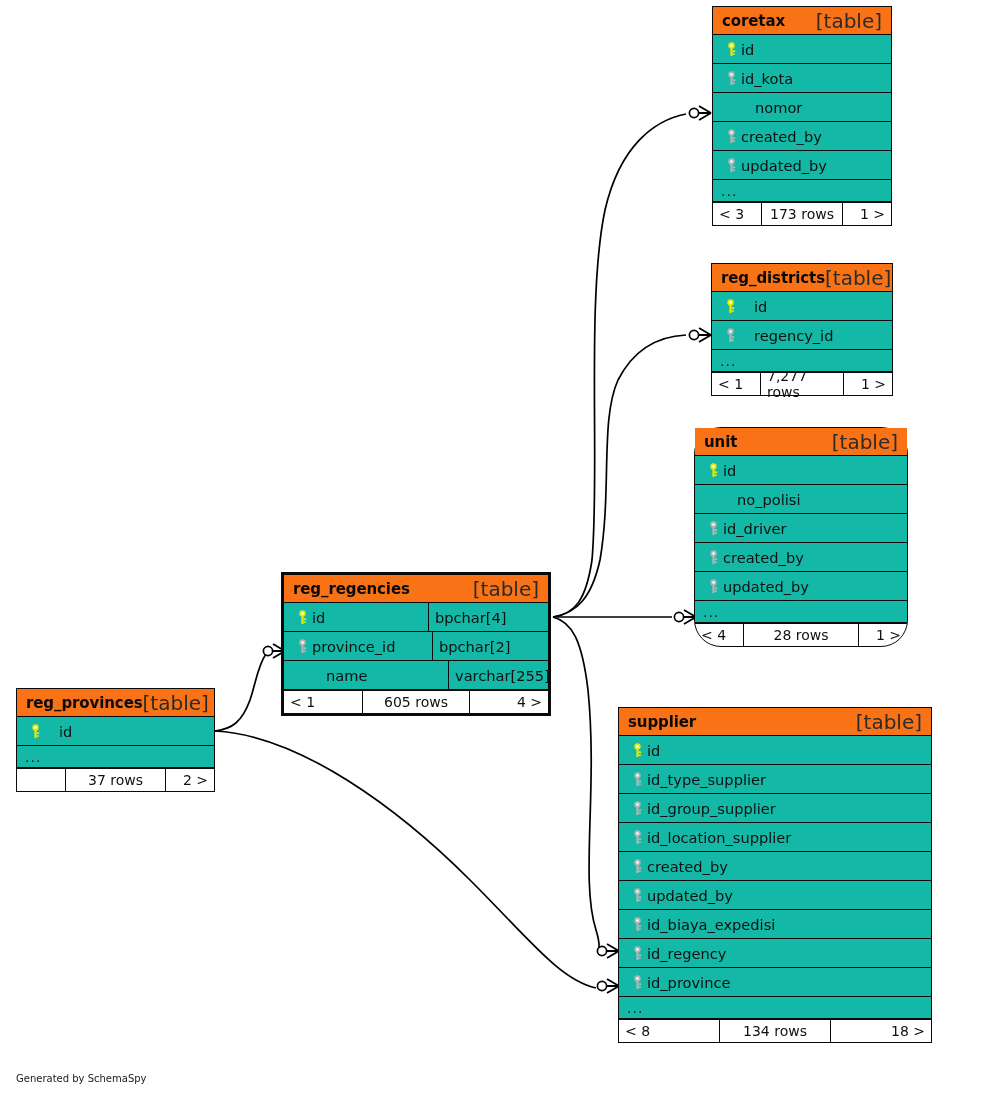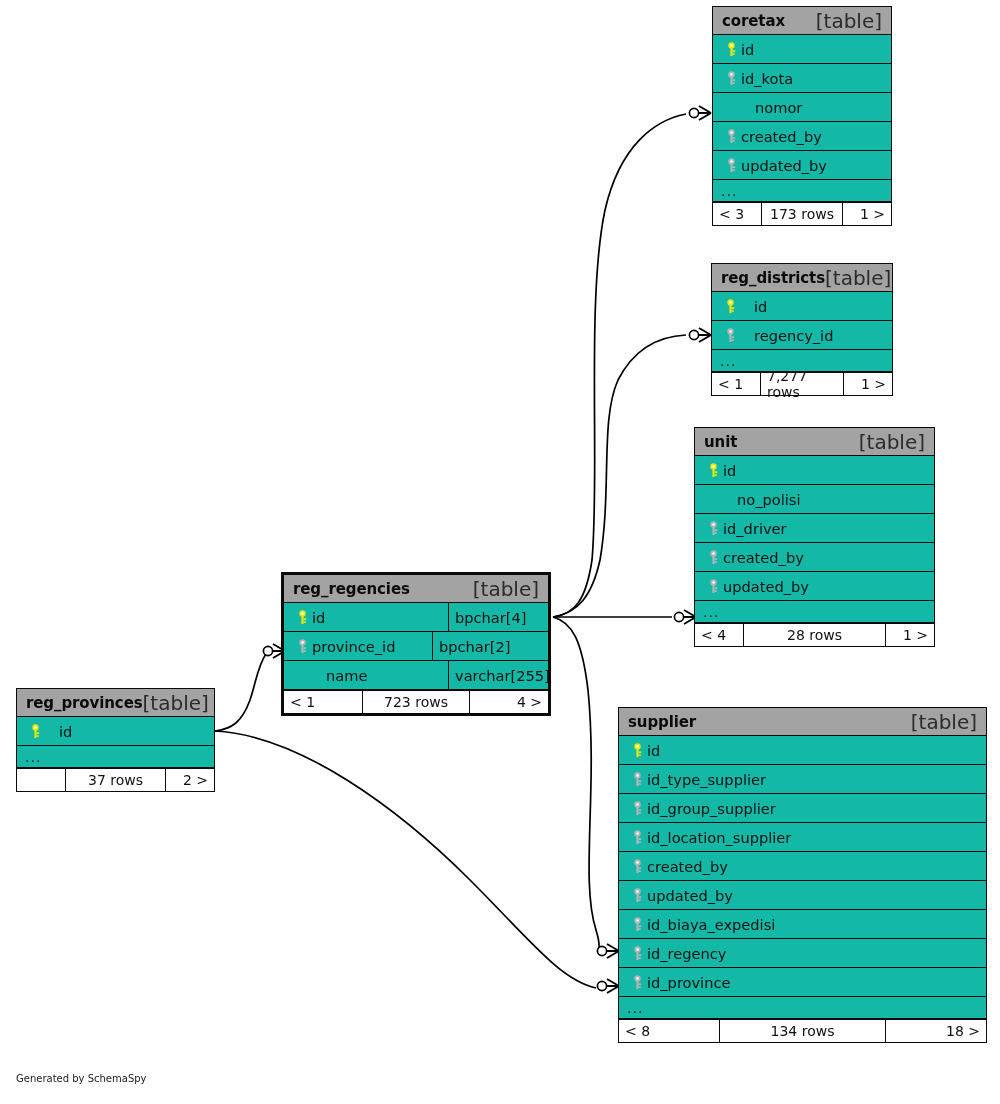--- a/index.html
+++ b/index.html
@@ -37,21 +37,21 @@
     font-size: 14.6px;
     color: #111111;
   }
   .tbl.focal {
     border-width: 3px;
   }
   .thead {
     display: flex;
     align-items: center;
     justify-content: space-between;
-    background: #a3a3a3;
+    background: #f97316;
     border-bottom: 1.6px solid #0a0a0a;
     height: 28px;
     padding: 0 9px;
     box-sizing: border-box;
   }
   .tname {
     font-weight: bold;
     font-size: 15px;
     letter-spacing: -0.1px;
     color: #0b0b0b;
@@ -278,21 +278,21 @@
             <span class="lbl">regency_id</span>
           </span>
         </div>
         <div class="row more">...</div>
         <div class="tfoot">
           <div class="fprev" style="min-width:48px">&lt; 1</div>
           <div class="frows">7,277 rows</div>
           <div class="fnext" style="min-width:48px">1 &gt;</div>
         </div>
       </div>
-      <div class="tbl" style="left: 694px; top: 427px; width: 241px;">
+      <div class="tbl" style="left: 694px; top: 427px; width: 214px; border-radius: 27px;">
         <div class="thead">
           <span class="tname">unit</span>
           <span class="ttag">[table]</span>
         </div>
         <div class="row">
           <span class="rname">
             <span class="keyslot">
               <svg class="keyicon" width="11" height="15" viewBox="0 0 11 15">
                 <circle cx="5.5" cy="3.4" r="3.2" fill="#e8e80b"></circle>
                 <circle cx="5.5" cy="3.4" r="1.25" fill="#ffffff"></circle>
@@ -370,21 +370,21 @@
               <svg class="keyicon" width="11" height="15" viewBox="0 0 11 15">
                 <circle cx="5.5" cy="3.4" r="3.2" fill="#e8e80b"></circle>
                 <circle cx="5.5" cy="3.4" r="1.25" fill="#ffffff"></circle>
                 <rect x="4.4" y="5.6" width="2.2" height="8.4" fill="#e8e80b"></rect>
                 <rect x="6.6" y="8.3" width="2.6" height="1.8" fill="#e8e80b"></rect>
                 <rect x="6.6" y="11.2" width="2.2" height="1.7" fill="#e8e80b"></rect>
               </svg>
             </span>
             <span class="lbl">id</span>
           </span>
-          <span class="rtype" style="width:100px">bpchar[4]</span>
+          <span class="rtype" style="width:120px">bpchar[4]</span>
         </div>
         <div class="row">
           <span class="rname">
             <span class="keyslot">
               <svg class="keyicon" width="11" height="15" viewBox="0 0 11 15">
                 <circle cx="5.5" cy="3.4" r="3.2" fill="#b5b5b5"></circle>
                 <circle cx="5.5" cy="3.4" r="1.25" fill="#ffffff"></circle>
                 <rect x="4.4" y="5.6" width="2.2" height="8.4" fill="#b5b5b5"></rect>
                 <rect x="6.6" y="8.3" width="2.6" height="1.8" fill="#b5b5b5"></rect>
                 <rect x="6.6" y="11.2" width="2.2" height="1.7" fill="#b5b5b5"></rect>
@@ -396,21 +396,21 @@
         </div>
         <div class="row">
           <span class="rname indent">
             <span class="keyslot"></span>
             <span class="lbl">name</span>
           </span>
           <span class="rtype" style="width:100px">varchar[255]</span>
         </div>
         <div class="tfoot">
           <div class="fprev" style="min-width:78px">&lt; 1</div>
-          <div class="frows">723 rows</div>
+          <div class="frows">605 rows</div>
           <div class="fnext" style="min-width:78px">4 &gt;</div>
         </div>
       </div>
       <div class="tbl" style="left: 16px; top: 688px; width: 199px;">
         <div class="thead">
           <span class="tname">reg_provinces</span>
           <span class="ttag">[table]</span>
         </div>
         <div class="row">
           <span class="rname indent">
@@ -426,21 +426,21 @@
             <span class="lbl">id</span>
           </span>
         </div>
         <div class="row more">...</div>
         <div class="tfoot">
           <div class="fprev" style="min-width:48px"></div>
           <div class="frows">37 rows</div>
           <div class="fnext" style="min-width:48px">2 &gt;</div>
         </div>
       </div>
-      <div class="tbl" style="left: 618px; top: 707px; width: 369px; text-align: right;">
+      <div class="tbl" style="left: 618px; top: 707px; width: 314px; text-align: right;">
         <div class="thead">
           <span class="tname">supplier</span>
           <span class="ttag">[table]</span>
         </div>
         <div class="row">
           <span class="rname">
             <span class="keyslot">
               <svg class="keyicon" width="11" height="15" viewBox="0 0 11 15">
                 <circle cx="5.5" cy="3.4" r="3.2" fill="#e8e80b"></circle>
                 <circle cx="5.5" cy="3.4" r="1.25" fill="#ffffff"></circle>

